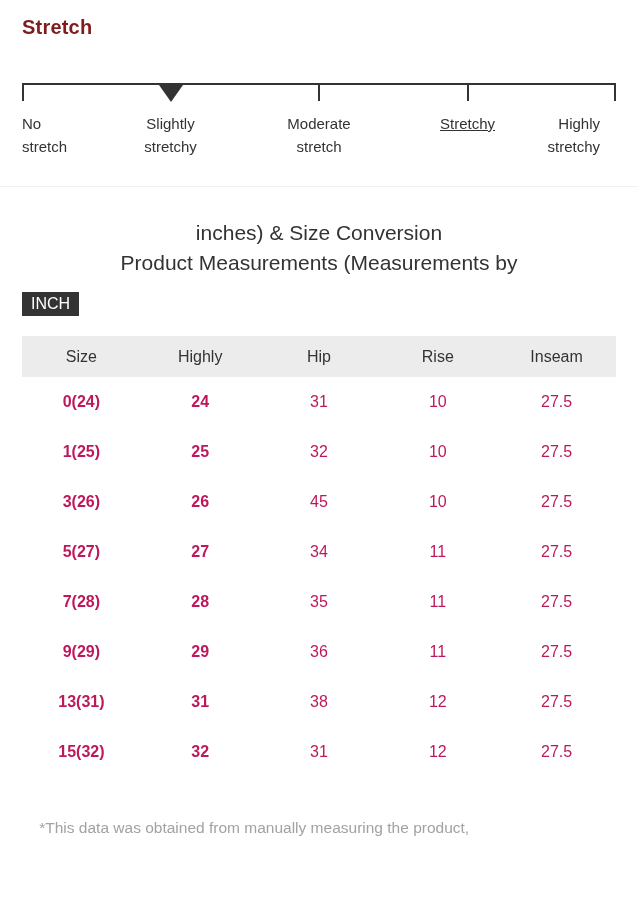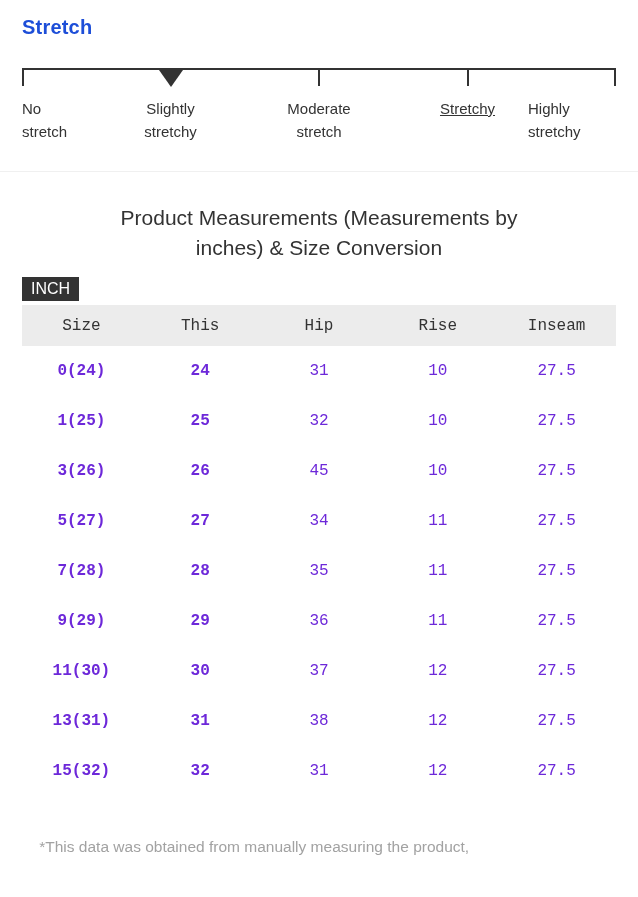--- a/index.html
+++ b/index.html
@@ -14,24 +14,24 @@
     margin: 0 auto;
     background: #ffffff;
     overflow: hidden;
   }
 
   
   .stretch-section { padding: 16px 22px 0 22px; }
   .stretch-title {
     font-size: 20px;
     font-weight: 700;
-    color: #1d4ed8;
+    color: #7f1d1d;
     letter-spacing: 0.2px;
   }
-  .scale { position: relative; margin-top: 29px; }
+  .scale { position: relative; margin-top: 44px; }
   .scale-bar { position: relative; height: 18px; }
   .scale-line {
     position: absolute; top: 0; left: 0; right: 0;
     height: 2px; background: #333333;
   }
   .tick { position: absolute; top: 0; width: 2px; height: 18px; background: #333333; }
   .tick.t0 { left: 0; }
   .tick.t2 { left: calc(50% - 1px); }
   .tick.t3 { left: calc(75% - 1px); }
   .tick.t4 { right: 0; }
@@ -45,21 +45,21 @@
   }
   .scale-labels { position: relative; height: 48px; margin-top: 11px; }
   .scale-label {
     position: absolute; top: 0;
     font-size: 15px; line-height: 23px; color: #333333;
   }
   .scale-label.l0 { left: 0; width: 62px; text-align: left; }
   .scale-label.l1 { left: 25%; transform: translateX(-50%); width: 80px; text-align: center; }
   .scale-label.l2 { left: 50%; transform: translateX(-50%); width: 92px; text-align: center; }
   .scale-label.l3 { left: 75%; transform: translateX(-50%); width: 92px; text-align: center; text-decoration: underline; }
-  .scale-label.l4 { right: 8px; width: 80px; }
+  .scale-label.l4 { right: 16px; width: 80px; text-align: right; }
 
   .section-divider {
     border: none;
     border-top: 1px solid #f0f0f0;
     margin-top: 26px;
   }
 
   
   .measurements-section { padding: 31px 22px 0 22px; }
   .measurements-title {
@@ -74,38 +74,37 @@
     margin-top: 14px;
     background: #333333;
     color: #ffffff;
     font-size: 16px;
     line-height: 24px;
     padding: 0 9px;
   }
 
   .size-table {
     width: 100%;
-    margin-top: 4px;
+    margin-top: 20px;
     border-collapse: collapse;
     table-layout: fixed;
-    font-family: Liberation Mono, monospace;
   }
   .size-table th {
     background: #ececec;
     height: 41px;
     font-size: 16px;
     font-weight: 400;
     color: #333333;
     text-align: center;
     vertical-align: middle;
   }
   .size-table td {
     height: 50px;
     font-size: 16px;
-    color: #6d28d9;
+    color: #be185d;
     text-align: center;
     vertical-align: middle;
   }
   .size-table td.bold { font-weight: 700; }
 
   .disclaimer {
     padding: 12px 22px 0 22px;
     font-size: 15.5px;
     line-height: 26px;
     color: #a2a2a2;
@@ -136,31 +135,31 @@
         <div class="scale-label l3">Stretchy</div>
         <div class="scale-label l4">Highly stretchy</div>
       </div>
     </div>
   </section>
 
   <hr class="section-divider">
 
   <section class="measurements-section">
     <h1 class="measurements-title">
+      <div>inches) &amp; Size Conversion</div>
       <div>Product Measurements (Measurements by</div>
-      <div>inches) &amp; Size Conversion</div>
     </h1>
 
     <span class="unit-badge">INCH</span>
 
     <table class="size-table">
       <thead>
         <tr>
           <th>Size</th>
-          <th>This</th>
+          <th>Highly</th>
           <th>Hip</th>
           <th>Rise</th>
           <th>Inseam</th>
         </tr>
       </thead>
       <tbody>
           <tr>
             <td class="bold">0(24)</td>
             <td class="bold">24</td>
             <td>31</td>
@@ -196,27 +195,20 @@
             <td>27.5</td>
           </tr>
           <tr>
             <td class="bold">9(29)</td>
             <td class="bold">29</td>
             <td>36</td>
             <td>11</td>
             <td>27.5</td>
           </tr>
           <tr>
-            <td class="bold">11(30)</td>
-            <td class="bold">30</td>
-            <td>37</td>
-            <td>12</td>
-            <td>27.5</td>
-          </tr>
-          <tr>
             <td class="bold">13(31)</td>
             <td class="bold">31</td>
             <td>38</td>
             <td>12</td>
             <td>27.5</td>
           </tr>
           <tr>
             <td class="bold">15(32)</td>
             <td class="bold">32</td>
             <td>31</td>

